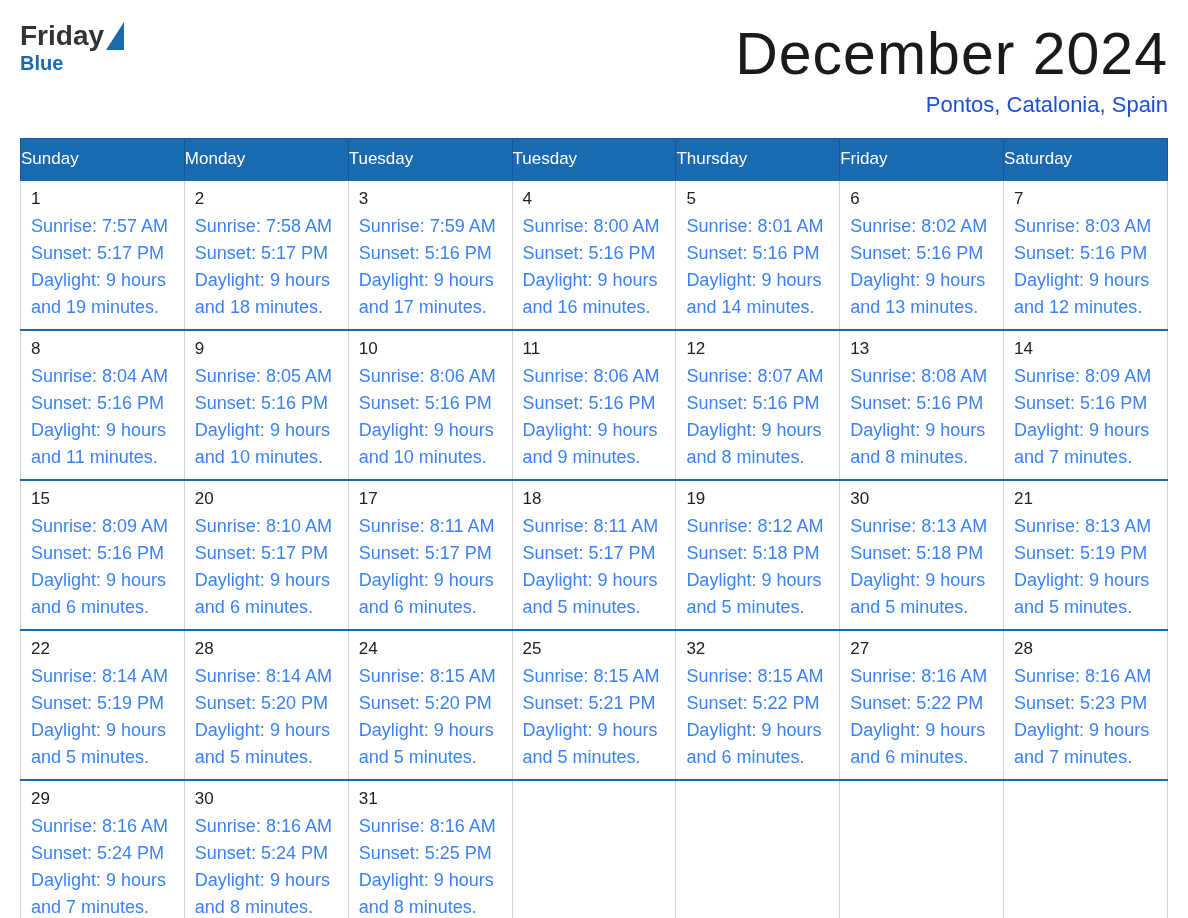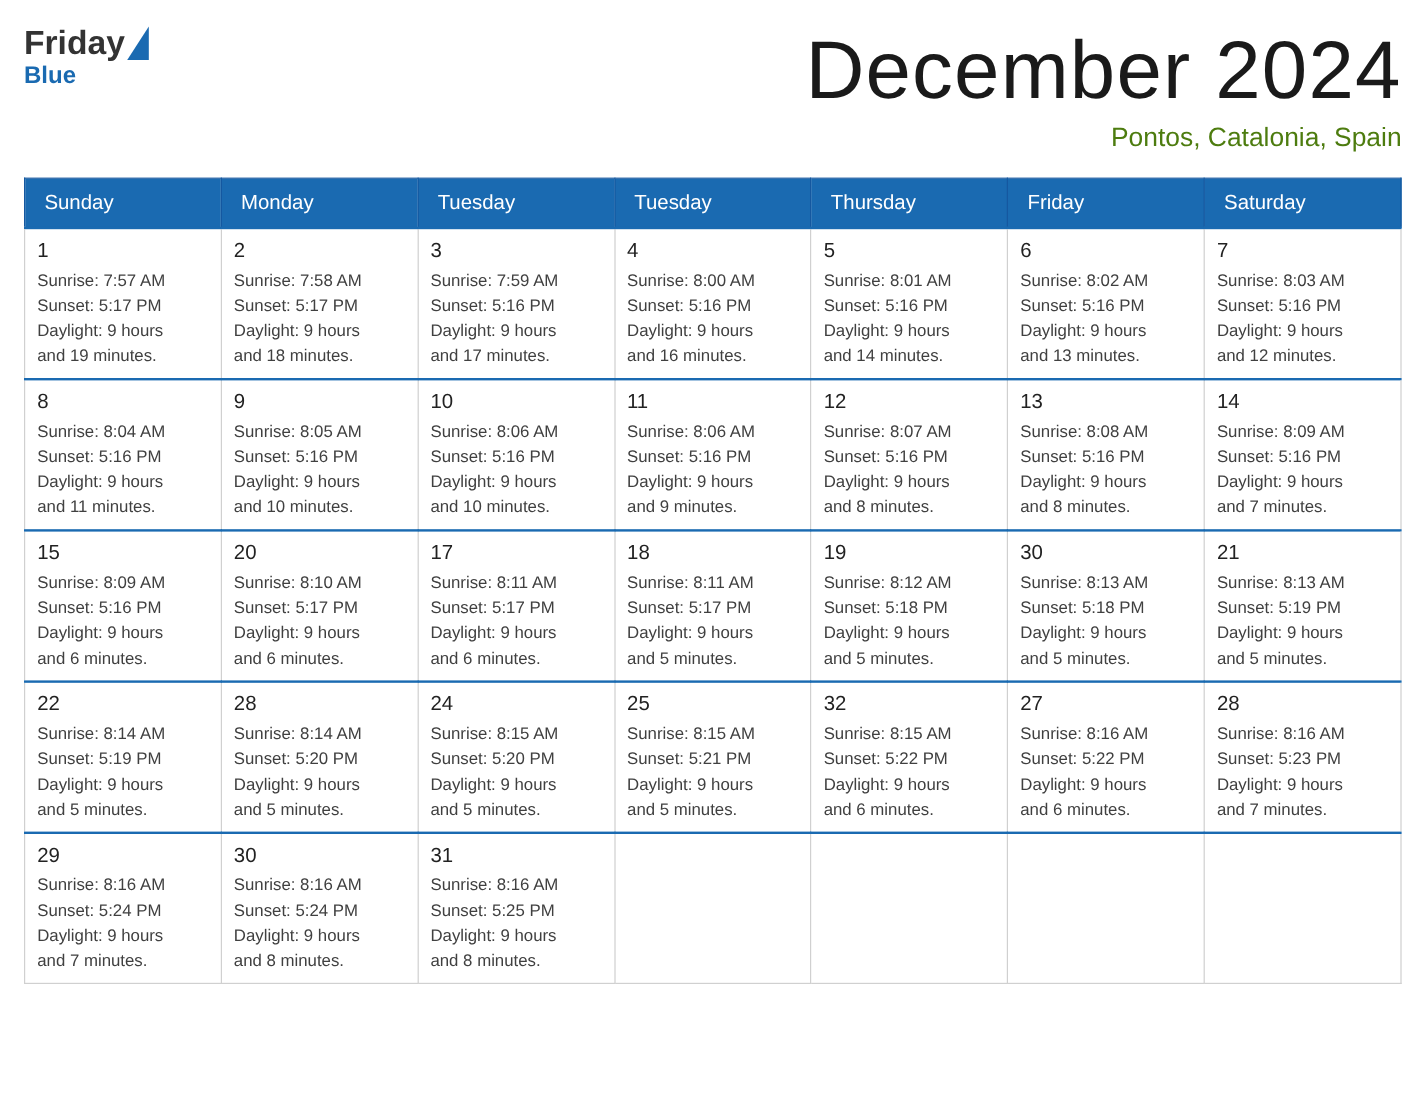--- a/index.html
+++ b/index.html
@@ -45,41 +45,41 @@
       align-items: flex-start;
     }
     .logo-top-row {
       display: flex;
       align-items: center;
     }
     .title-block {
       text-align: right;
     }
     .calendar-title {
-      font-size: 68px;
+      font-size: 59px;
       font-weight: normal;
       color: #1a1a1a;
       letter-spacing: 1px;
     }
     .calendar-subtitle {
       font-size: 22px;
-      color: #4d7c0f;
+      color: #1d4ed8;
       margin-top: 4px;
       text-align: right;
     }
     table {
       width: 100%;
       border-collapse: collapse;
     }
     thead tr {
       background-color: #1a6ab1;
       color: white;
     }
     thead th {
-      padding: 10px 16px;
+      padding: 10px 0;
       text-align: left;
       font-size: 17px;
       font-weight: normal;
       border: 1px solid #1558a0;
     }
     tbody tr {
       border-top: 2px solid #1a6ab1;
     }
     tbody td {
       vertical-align: top;
@@ -90,23 +90,23 @@
       width: calc(100% / 7);
       min-height: 110px;
     }
     .day-num {
       font-size: 17px;
       font-weight: normal;
       display: block;
       margin-bottom: 4px;
     }
     .day-info {
-      font-size: 14px;
+      font-size: 18px;
       line-height: 1.5;
-      color: #404040;
+      color: #3b82f6;
     }
     .empty-cell {
       background: #fff;
     }
   </style>
 </head>
 <body>
 
 <div class="header">
   <div class="logo">

